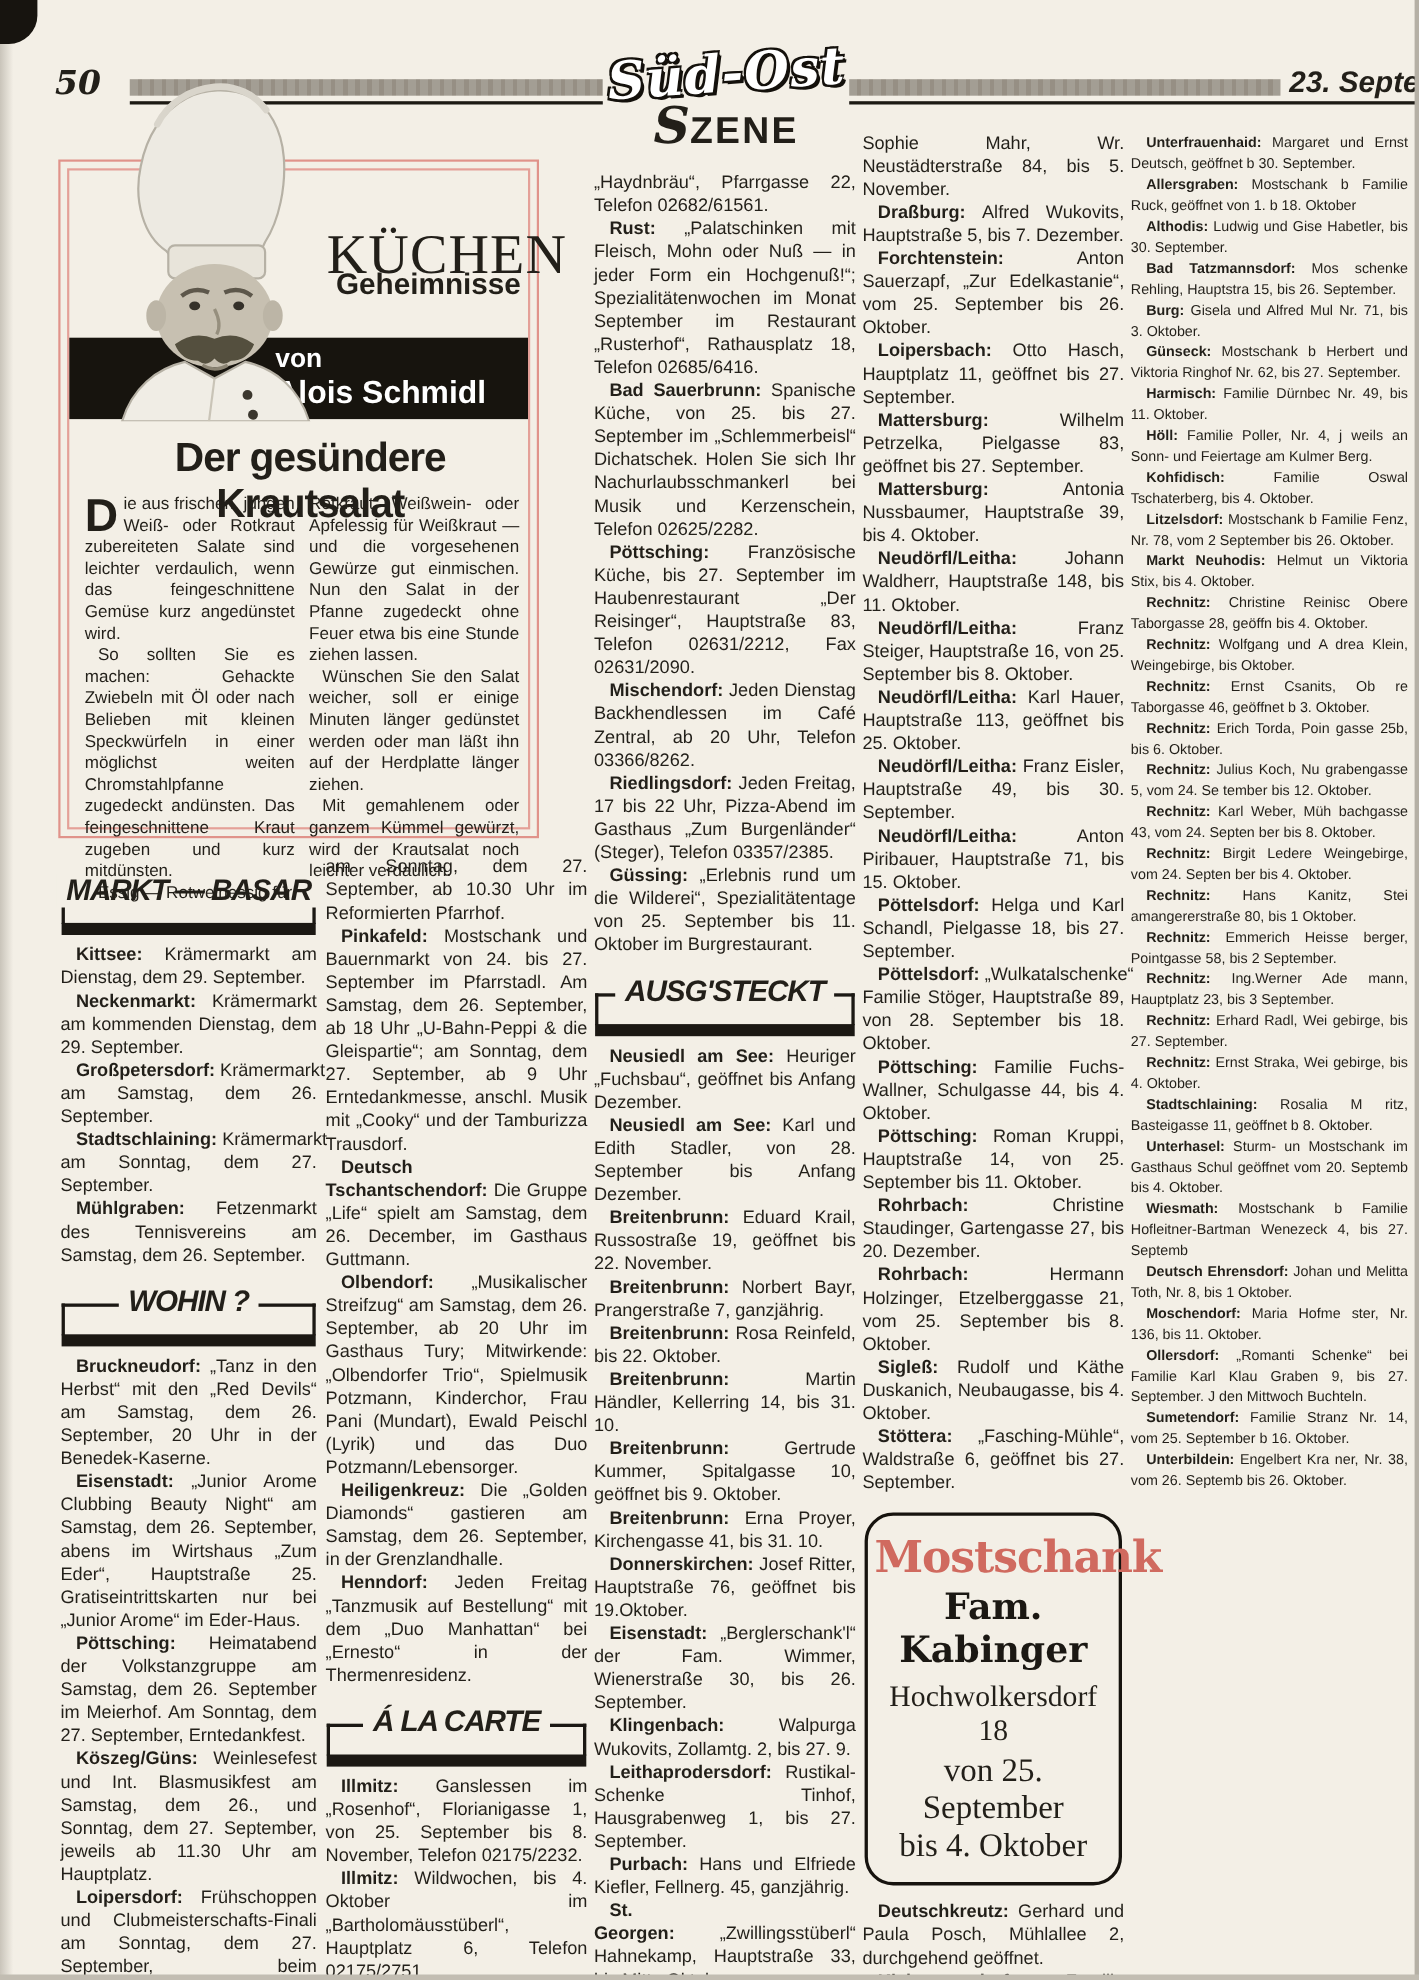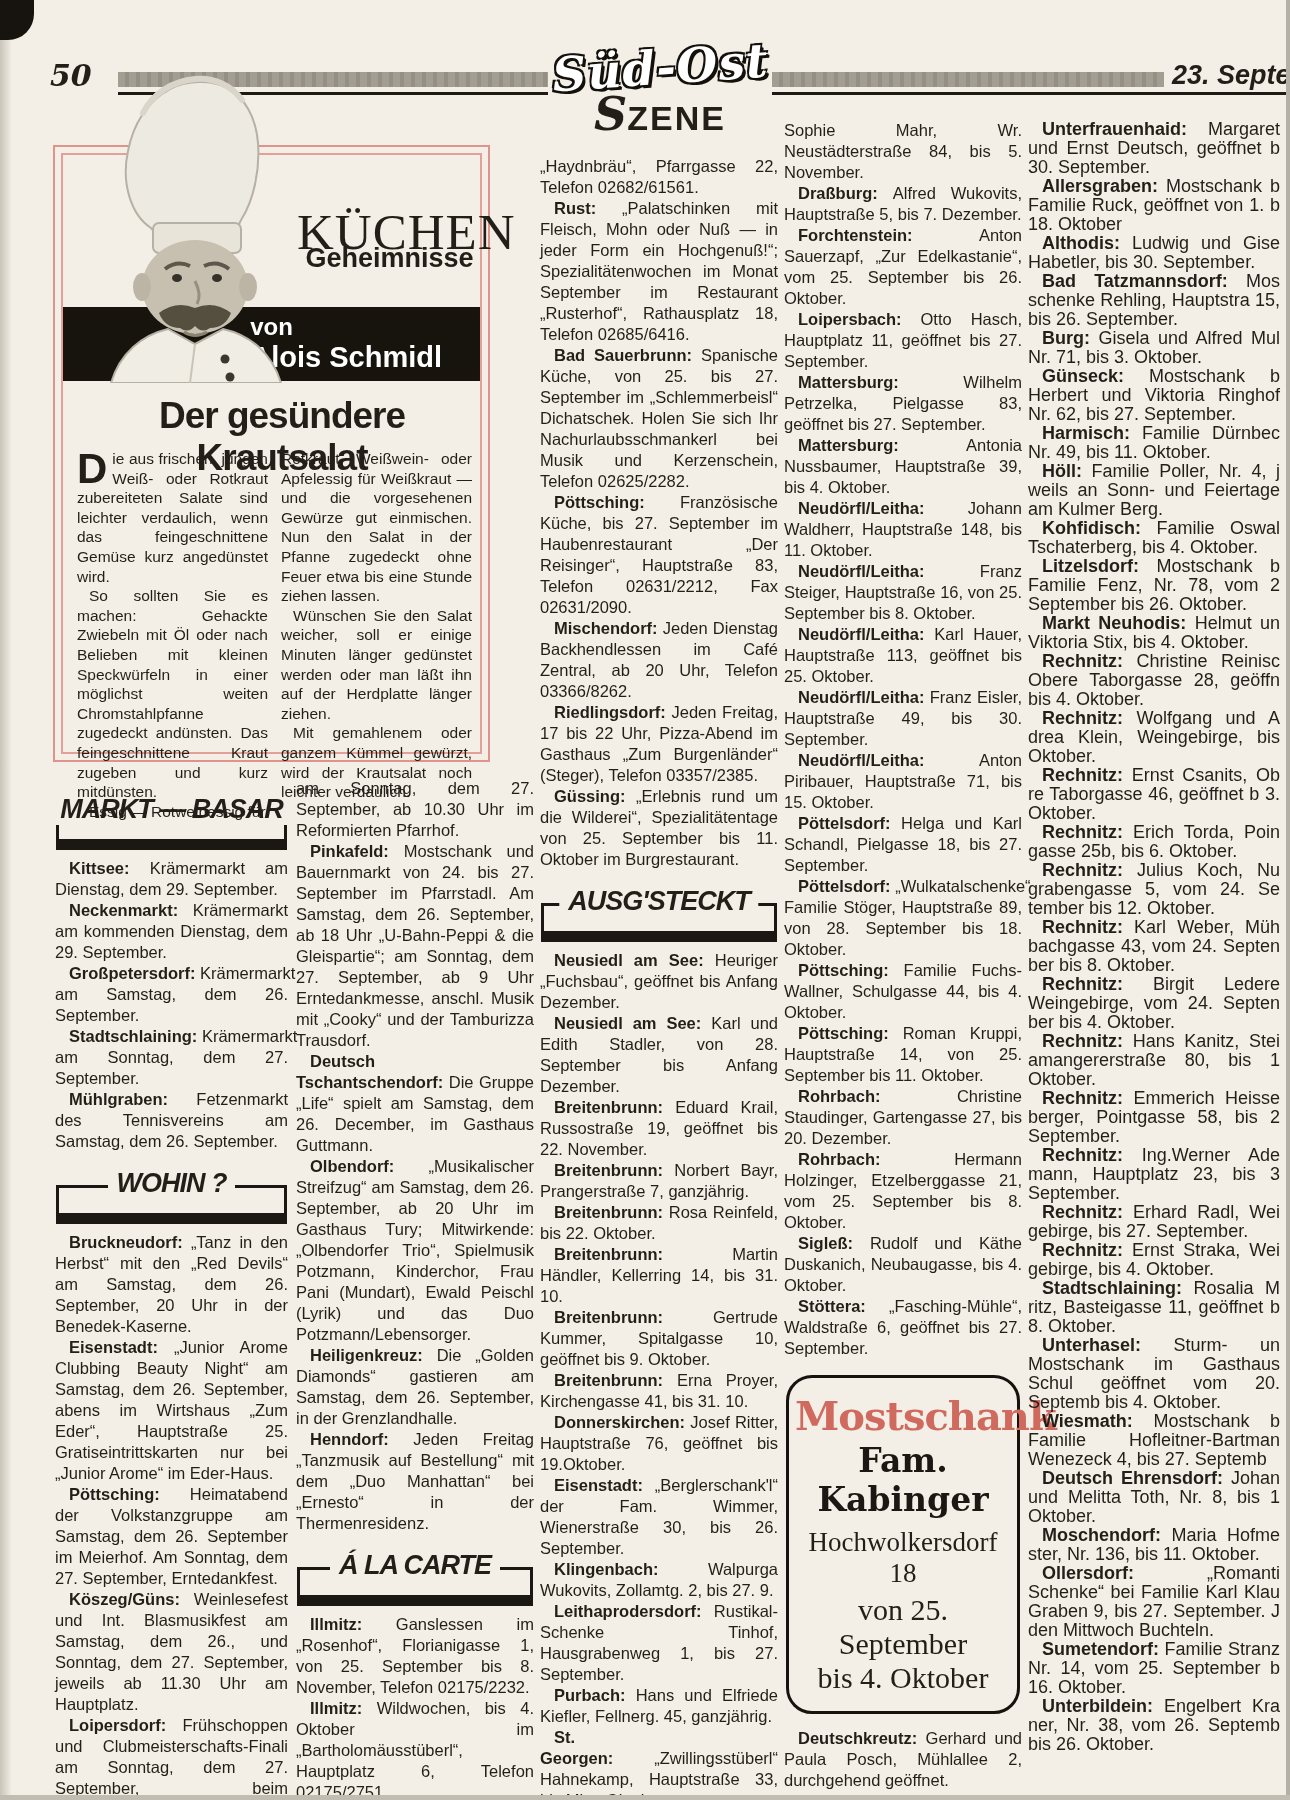--- a/index.html
+++ b/index.html
@@ -51,21 +51,21 @@
   
   .col{position:absolute;}
   .col1{left:55px;top:778px;width:233px;}
   .col2{left:296px;top:778px;width:238px;}
   .col3{left:540px;top:156px;width:238px;}
   .col4{left:784px;top:120px;width:238px;}
   .col5{left:1028px;top:120px;width:252px;}
   .entry{margin:0;text-align:justify;font-size:16.5px;line-height:21px;text-indent:14px;}
   .entry.noindent{text-indent:0;}
   .entry .lead{font-weight:700;}
-  .col5 .entry{font-size:18px;line-height:19px;}
+  .col5 .entry{font-size:13px;line-height:19px;}
 
   
   .sechdr{position:relative;height:56px;margin:16px 0 8px;}
   .sh-frame{position:absolute;left:1px;right:1px;top:17px;bottom:10px;border:3px solid #1b1813;border-bottom:none;}
   .sh-bar{position:absolute;left:1px;right:1px;bottom:0;height:11px;background:#1b1813;}
   .sh-title{position:absolute;top:0;left:50%;transform:translateX(-50%);background:#f3efe6;
             padding:0 9px;font:italic 900 27px "Liberation Sans",sans-serif;white-space:nowrap;letter-spacing:-1px;}
 
   
   .adbox{margin:16px 2px 14px 2px;border:3px solid #16130e;border-radius:26px;padding:14px 6px 16px;

